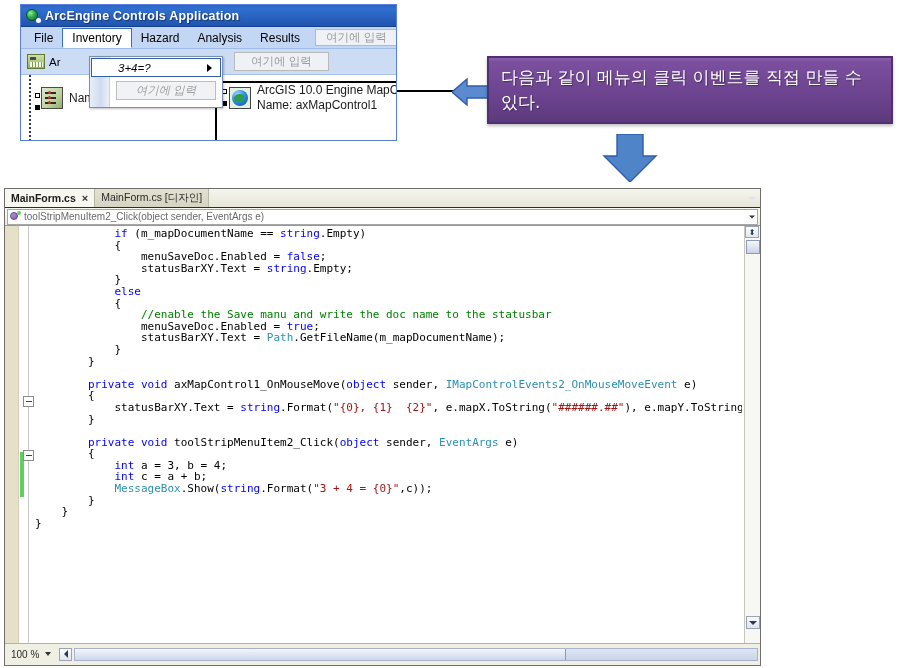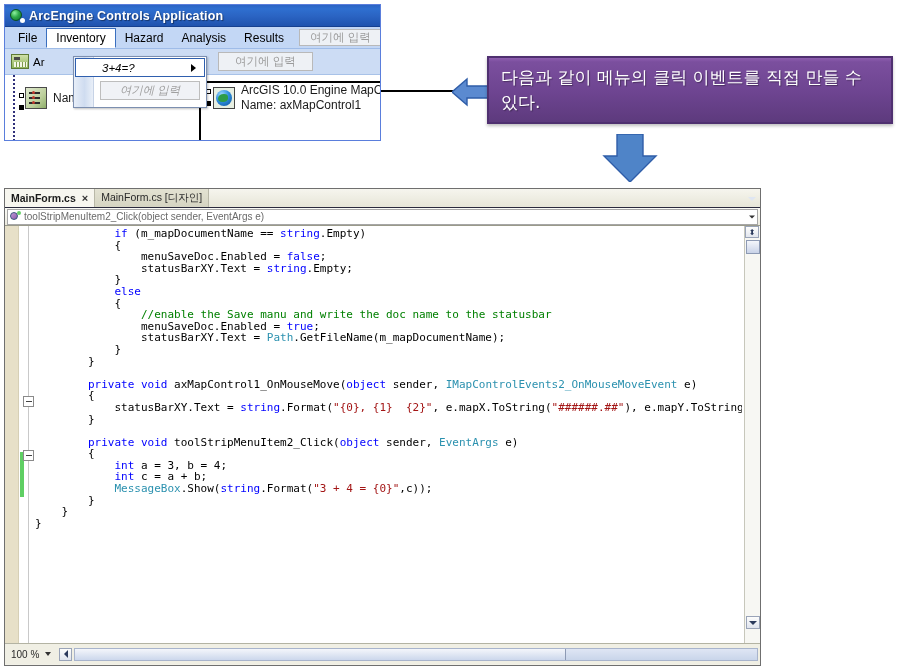--- a/index.html
+++ b/index.html
@@ -7,21 +7,21 @@
     margin: 0; padding: 0;
     width: 899px; height: 668px;
     background: #ffffff;
     font-family: "Liberation Sans", sans-serif;
     overflow: hidden;
   }
   #root { position: relative; width: 899px; height: 668px; background:#fff; }
 
   
   #winform {
-    position: absolute; left: 4px; top: 4px; width: 377px; height: 137px;
+    position: absolute; left: 20px; top: 4px; width: 377px; height: 137px;
     background: #701a75;
     border: 1px solid #5a7edc;
     overflow: hidden;
   }
   .wf-titlebar {
     height: 22px;
     background: linear-gradient(to bottom, #2b64c4 0%, #2f6fd0 18%, #2a63c2 55%, #1f53ae 100%);
     display: flex; align-items: center; padding-left: 4px;
     border-bottom: 1px solid #16408f;
   }

